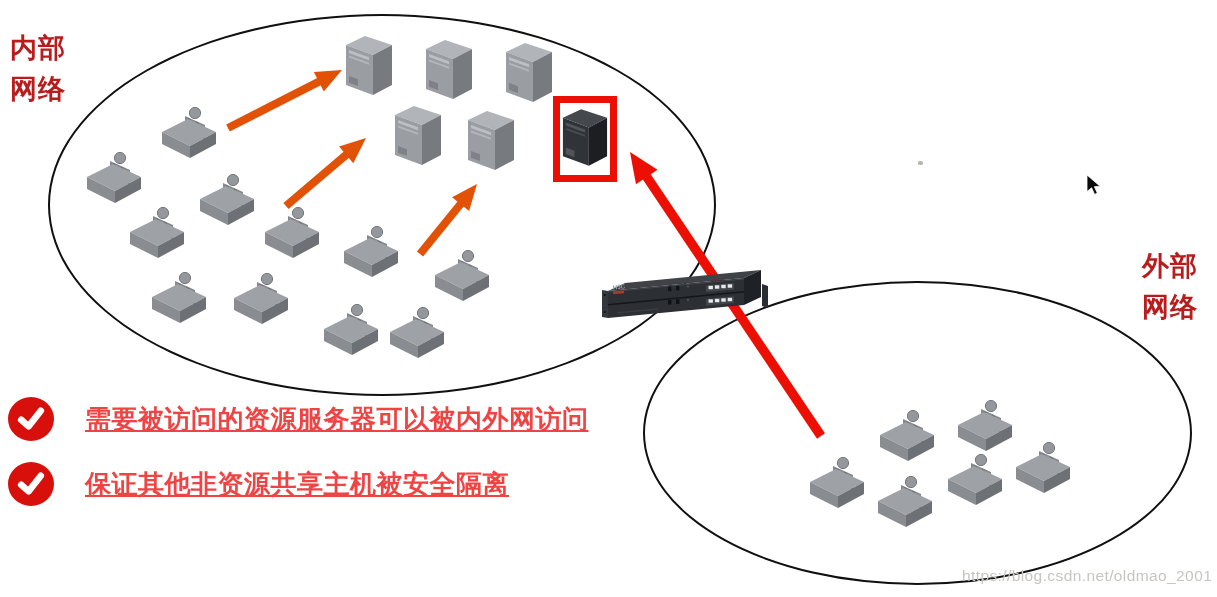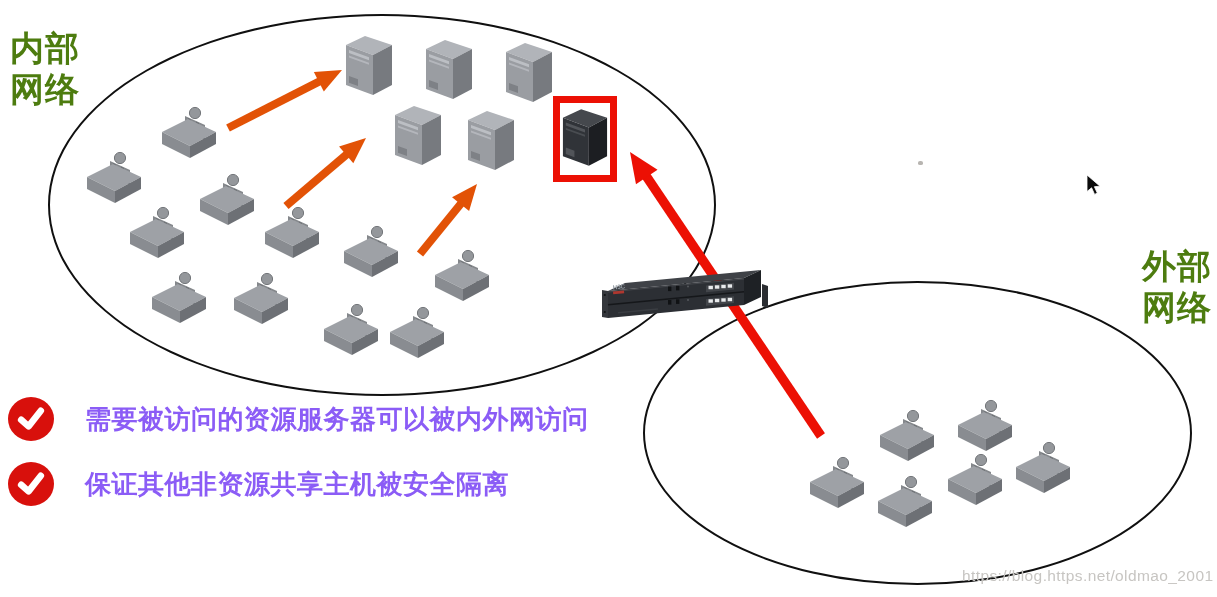--- a/index.html
+++ b/index.html
@@ -4,43 +4,43 @@
 <style>
   html,body{margin:0;padding:0;background:#ffffff;}
   #stage{
     position:relative;width:1217px;height:597px;background:#ffffff;overflow:hidden;
     font-family:"Liberation Sans","DejaVu Sans",sans-serif;
   }
   .ellipse{position:absolute;border:2.5px solid #101010;border-radius:50%;background:transparent;}
   #ellipse-internal{left:48px;top:14px;width:664px;height:378px;}
   #ellipse-external{left:643px;top:281px;width:545px;height:300px;border-width:2px;}
   .net-label{
-    position:absolute;font-size:34px;font-weight:900;color:#4d7c0f;
+    position:absolute;font-size:27px;font-weight:900;color:#b91c1c;
     white-space:pre-line;line-height:41px;letter-spacing:1px;
   }
   #label-internal{left:10px;top:28px;}
   #label-external{left:1142px;top:246px;}
   #arrow-layer,#icons{position:absolute;left:0;top:0;width:1217px;height:597px;pointer-events:none;}
   .icon-abs{position:absolute;}
   #red-box{
     position:absolute;left:553px;top:96px;width:64px;height:86px;box-sizing:border-box;
     border:7px solid #ec1004;display:flex;align-items:center;justify-content:center;
   }
   #device{position:absolute;left:598px;top:268px;}
   .bullet{position:absolute;left:8px;height:46px;display:flex;align-items:center;}
   #bullet-0{top:396px;}
   #bullet-1{top:461px;}
   #bullet-2{top:526px;}
   .check{
     width:46px;height:44px;border-radius:50%;background:#d8100c;flex:0 0 auto;
     display:flex;align-items:center;justify-content:center;
   }
   .btext{
-    margin-left:31px;font-size:26px;font-weight:900;color:#8b5cf6;
-    white-space:nowrap;letter-spacing:0.5px;
+    margin-left:31px;font-size:26px;font-weight:900;color:#ef4444;
+    white-space:nowrap;letter-spacing:0.5px;text-decoration:underline;
   }
   .watermark{
     position:absolute;left:962px;top:567px;font-size:15.5px;color:#c7c5c2;letter-spacing:0.4px;
   }
   #cursor{position:absolute;left:1086px;top:174px;}
   #speck{position:absolute;left:918px;top:161px;width:5px;height:4px;background:#b8b5b1;border-radius:40%;}
 </style>
 </head>
 <body>
 
@@ -323,21 +323,21 @@
   </div>
   <div class="bullet" id="bullet-1">
     <span class="check" style="background: rgb(216, 16, 12);">
       <svg width="36" height="36" viewBox="0 0 44 44">
           <polyline points="10,23 19,31 34,12" fill="none" stroke="#ffffff" stroke-width="8" stroke-linecap="round" stroke-linejoin="round"></polyline>
         </svg>
     </span>
     <span class="btext">保证其他非资源共享主机被安全隔离</span>
   </div>
 
-  <div class="watermark">https://blog.https.net/oldmao_2001</div>
+  <div class="watermark">https://blog.csdn.net/oldmao_2001</div>
 
   <div id="speck"></div>
 
   <svg id="cursor" width="18" height="24" viewBox="0 0 18 24">
     <path d="M1,1 L1,17.5 L5.6,13.8 L8.6,20.4 L11.3,19.1 L8.4,12.7 L14,12.2 Z" fill="#0b0b0b" stroke="#ffffff" stroke-width="0.8"></path>
   </svg>
 
 </div>
 
 </body></html>

